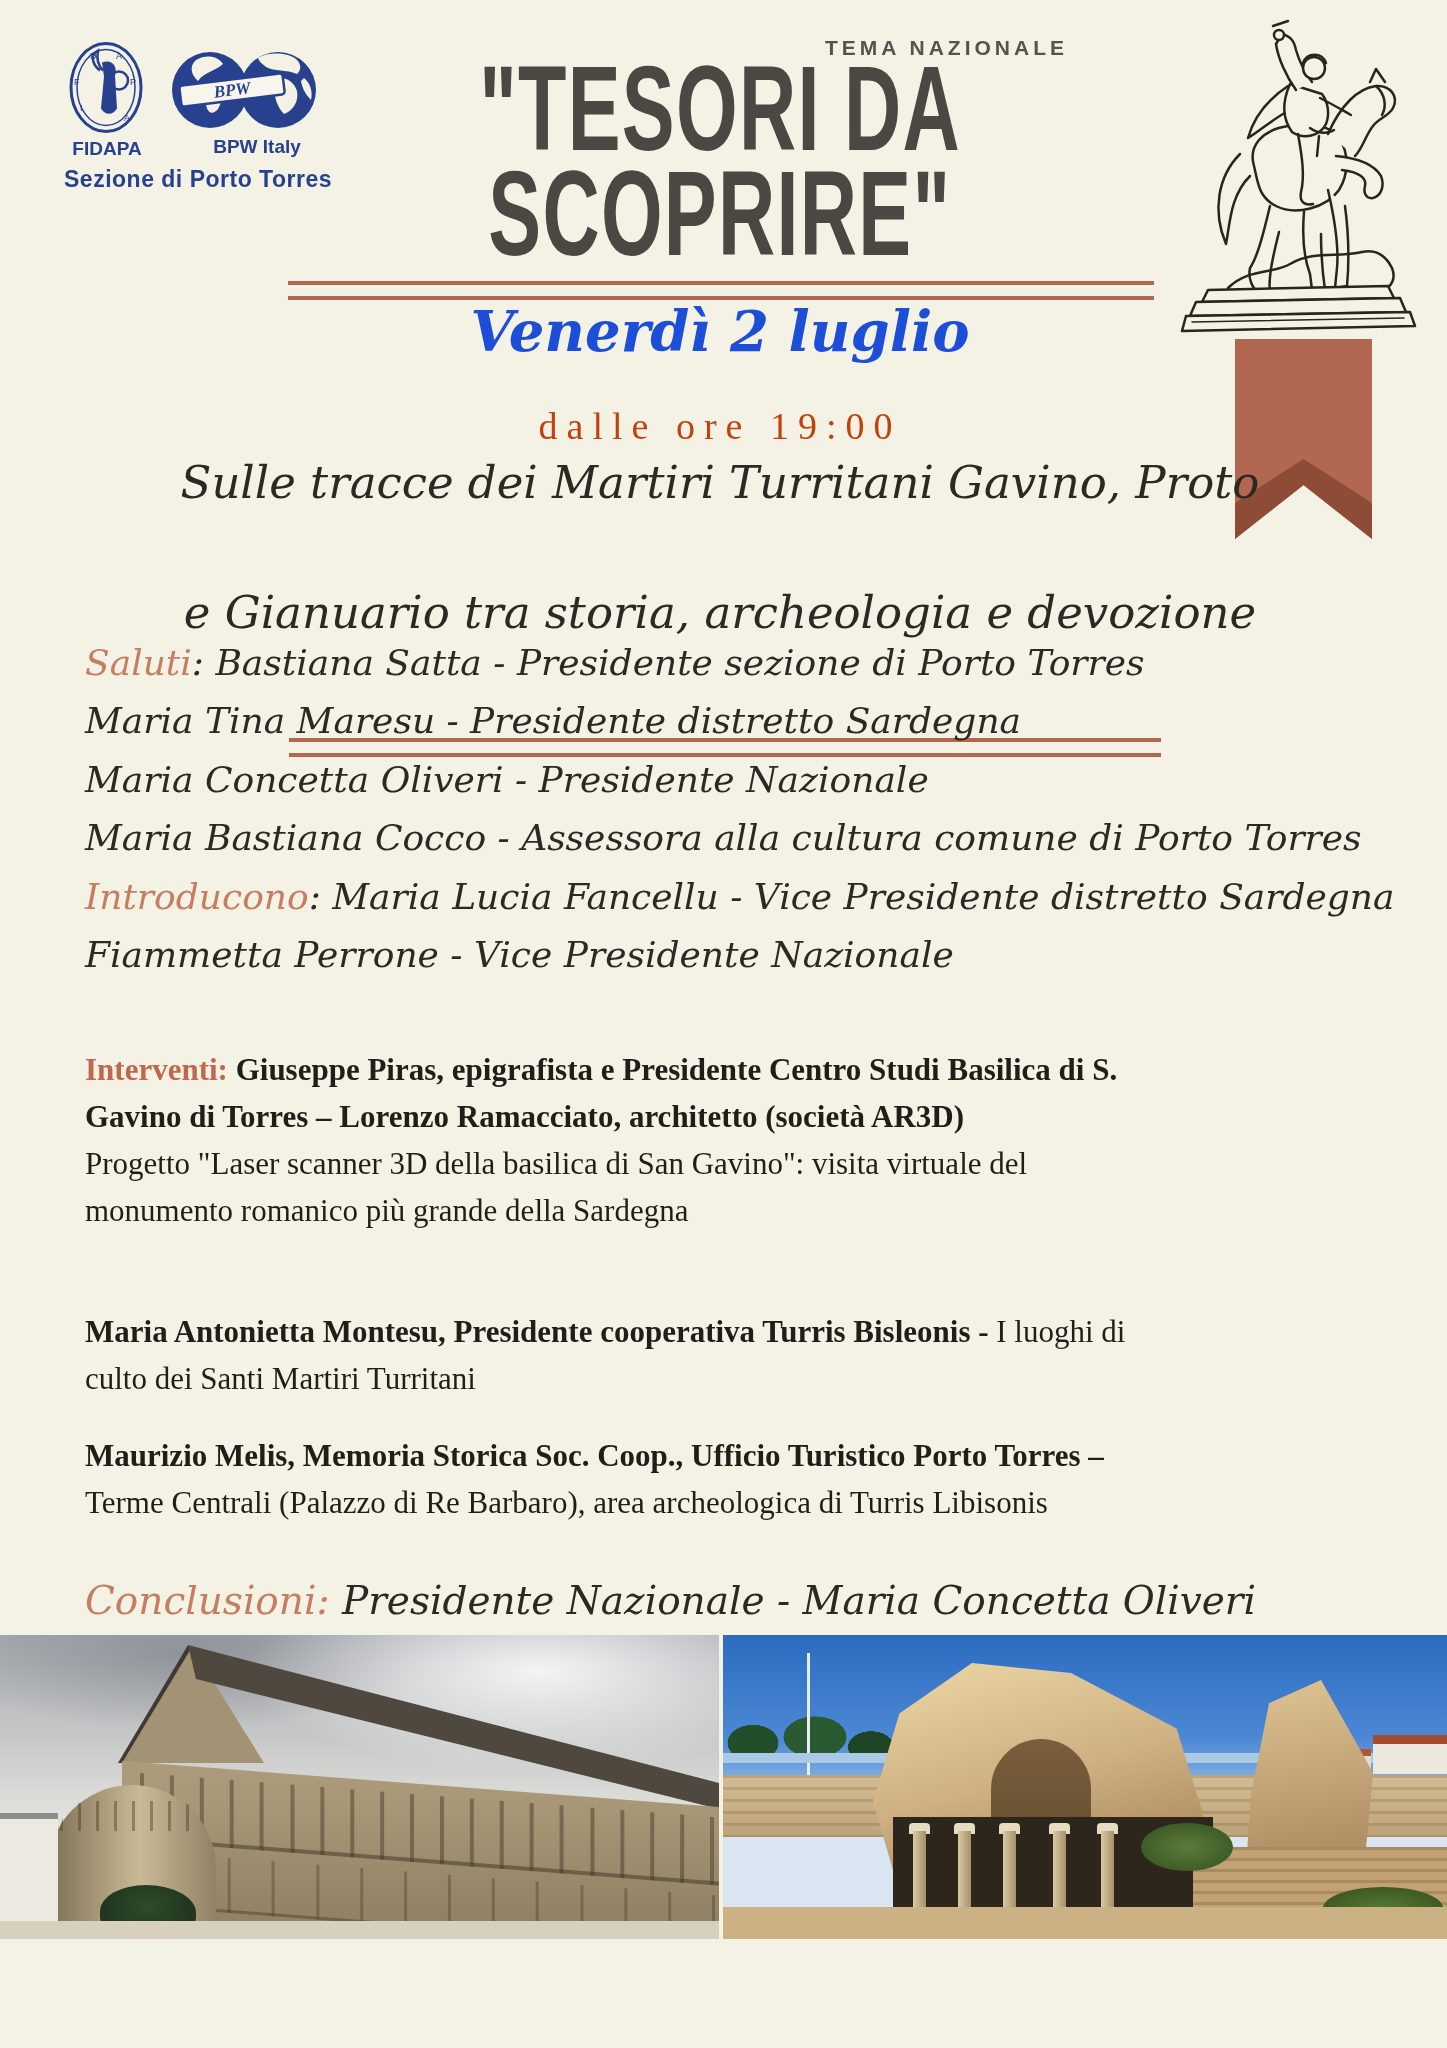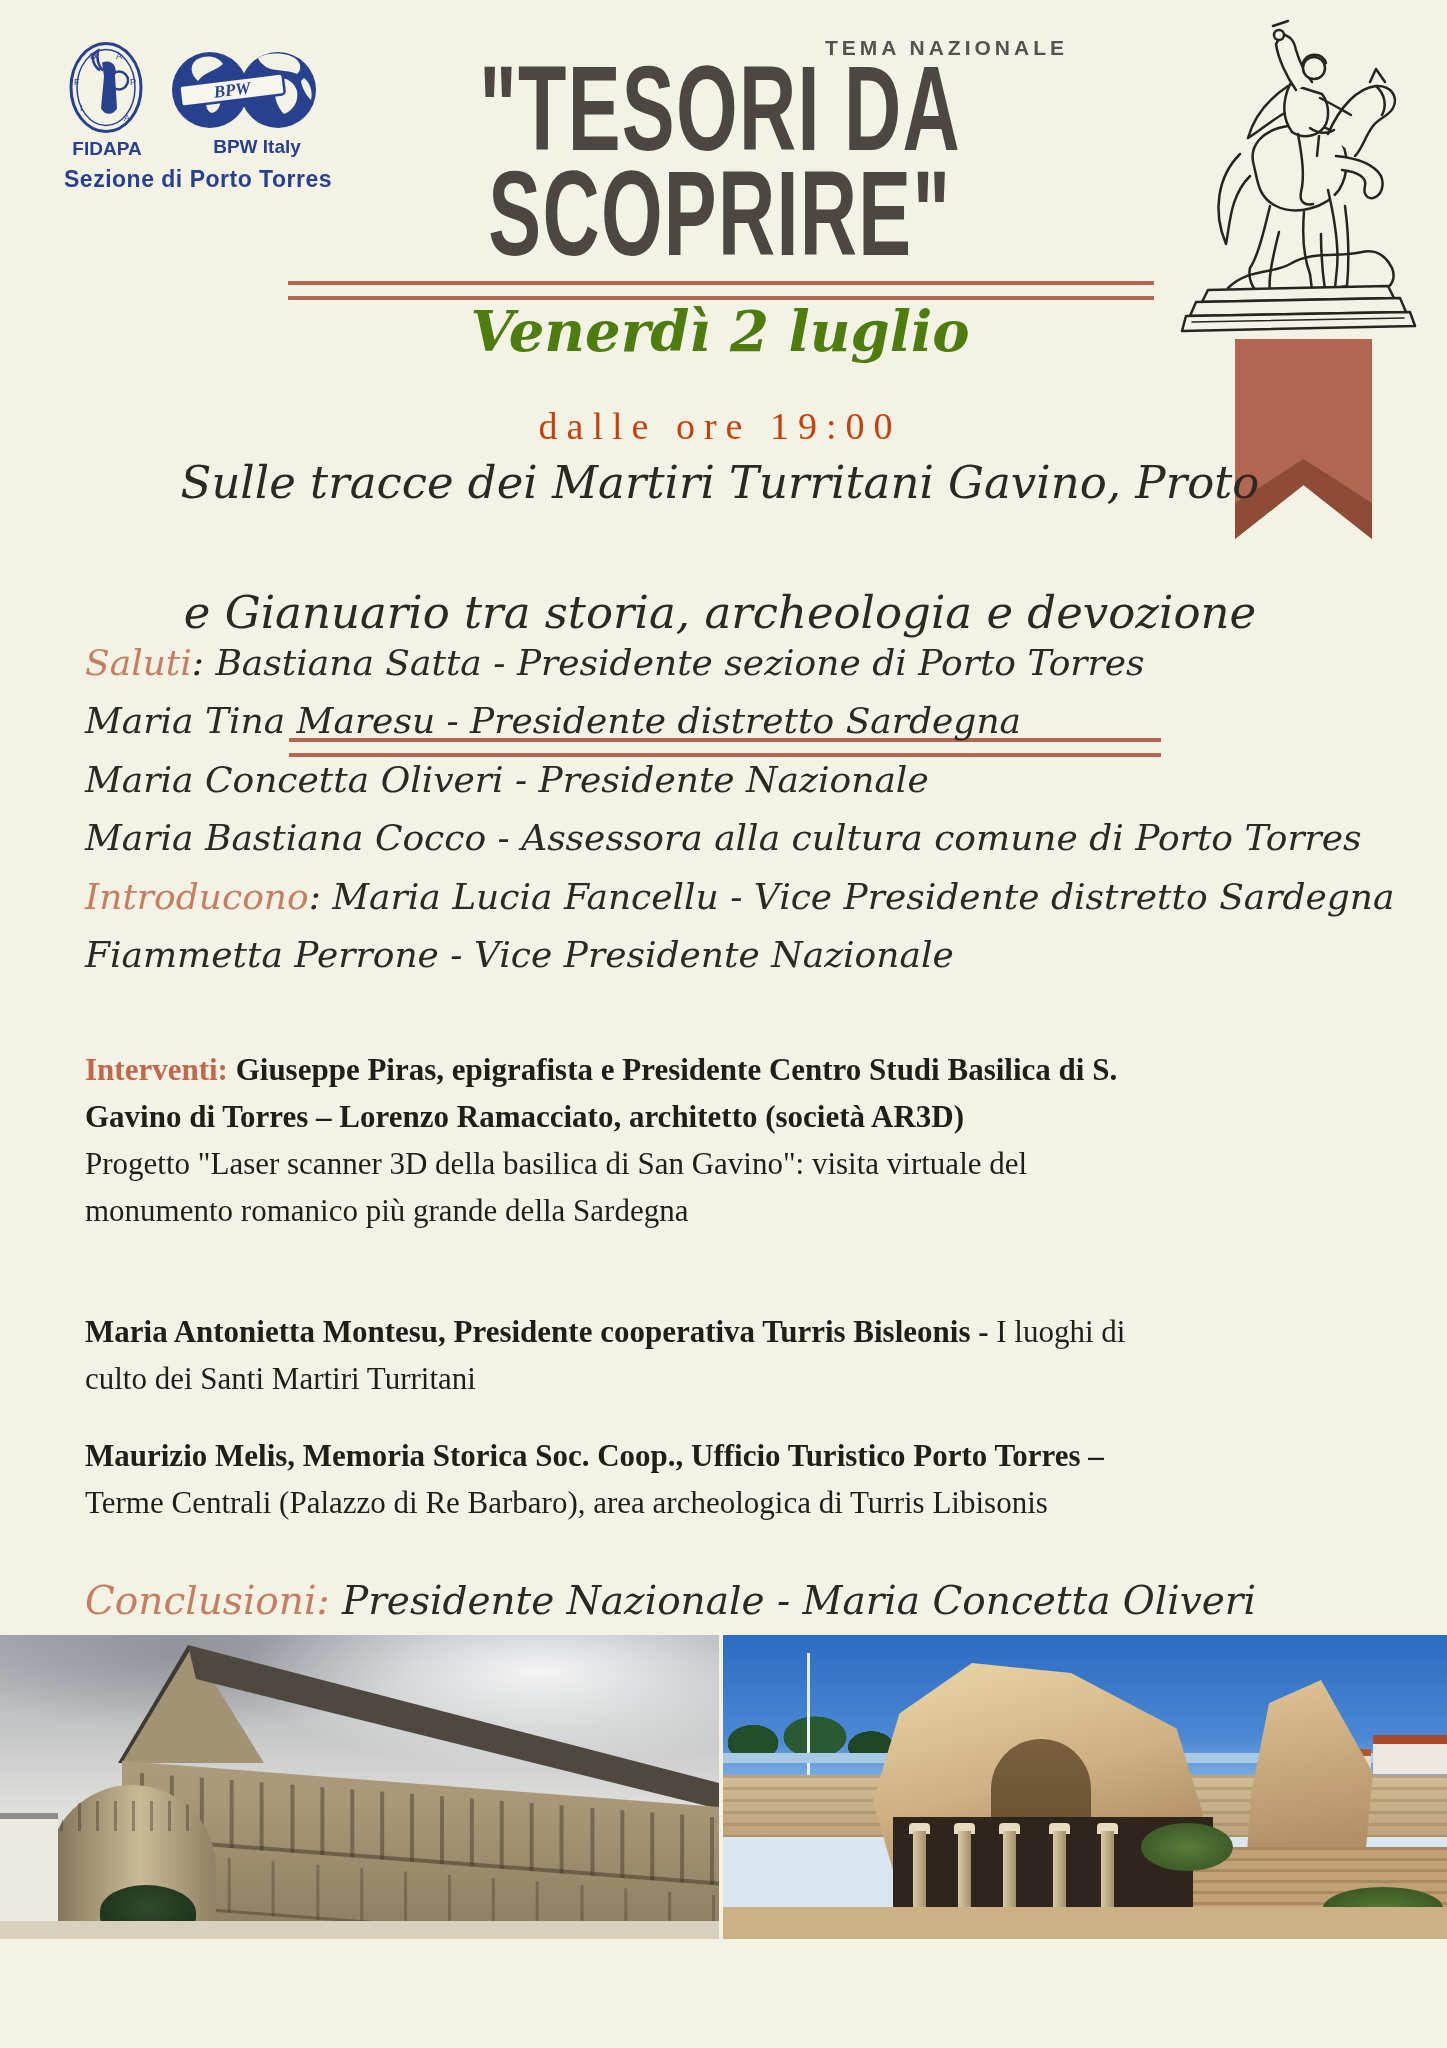--- a/index.html
+++ b/index.html
@@ -19,21 +19,21 @@
   .tline{left:160px;width:1120px;text-align:center;font-family:"Liberation Sans",sans-serif;
          font-weight:bold;font-size:120px;line-height:1;color:#4c4742;}
   .t1{top:48px;} .t2{top:153px;}
   .squeeze{display:inline-block;transform:scaleX(.66);transform-origin:50% 50%;letter-spacing:2px;}
 
   .rule{height:11px;border-top:4px solid #b26750;border-bottom:4px solid #b26750;}
   .rule1{left:288px;top:281px;width:866px;}
   .rule2{left:289px;top:738px;width:872px;}
 
   .date{left:160px;top:298px;width:1120px;text-align:center;font-family:"DejaVu Serif",serif;
-        font-style:italic;font-weight:bold;font-size:56px;color:#4d7c0f;}
+        font-style:italic;font-weight:bold;font-size:56px;color:#1d4ed8;}
   .time{left:160px;top:404px;width:1120px;text-align:center;font-family:Liberation Serif, serif;
         font-size:38px;letter-spacing:9px;color:#c2410c;}
 
   .script{font-family:"DejaVu Serif",serif;font-style:italic;color:#2d2823;white-space:nowrap;}
   .theme{left:70px;width:1300px;text-align:center;font-size:45px;}
   .th1{top:456px;} .th2{top:586px;}
 
   
   .pline{left:85px;font-size:36px;}
   .pl1{top:642px;} .pl2{top:700px;} .pl3{top:759px;} .pl4{top:817px;} .pl5{top:876px;} .pl6{top:934px;}

